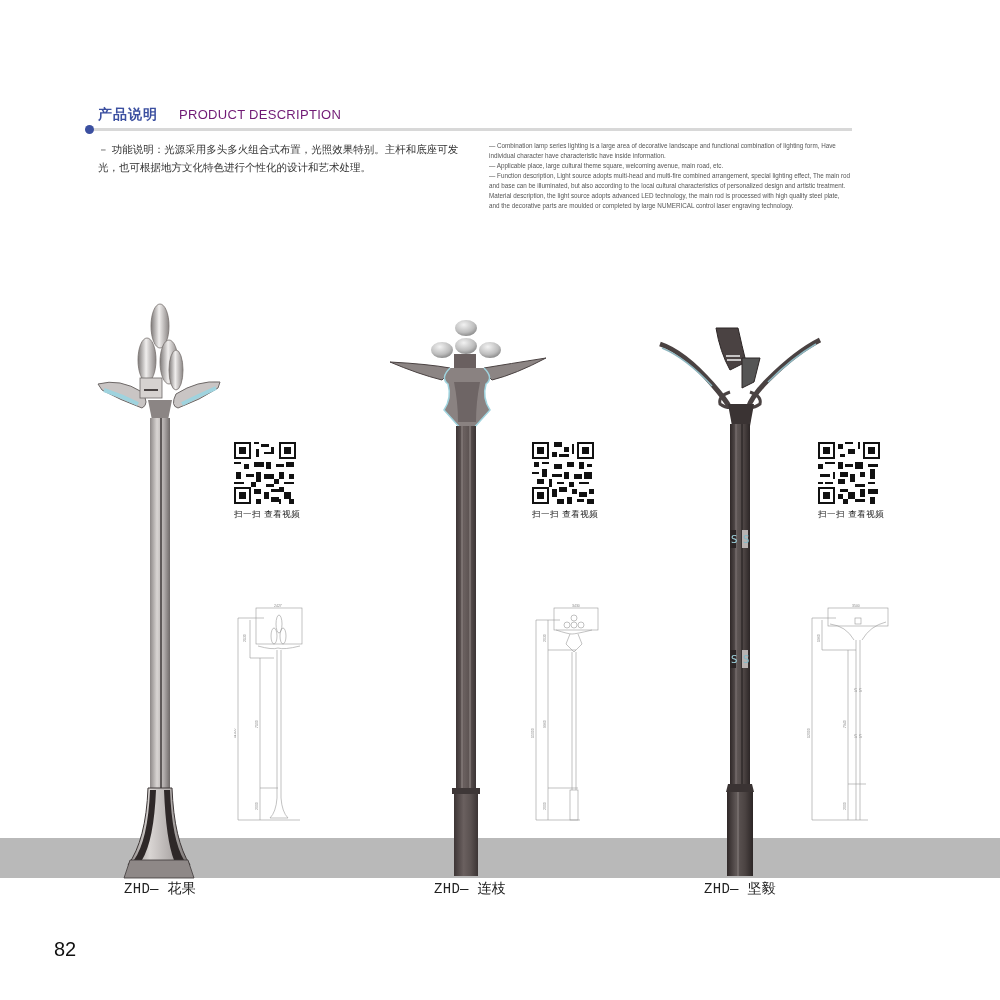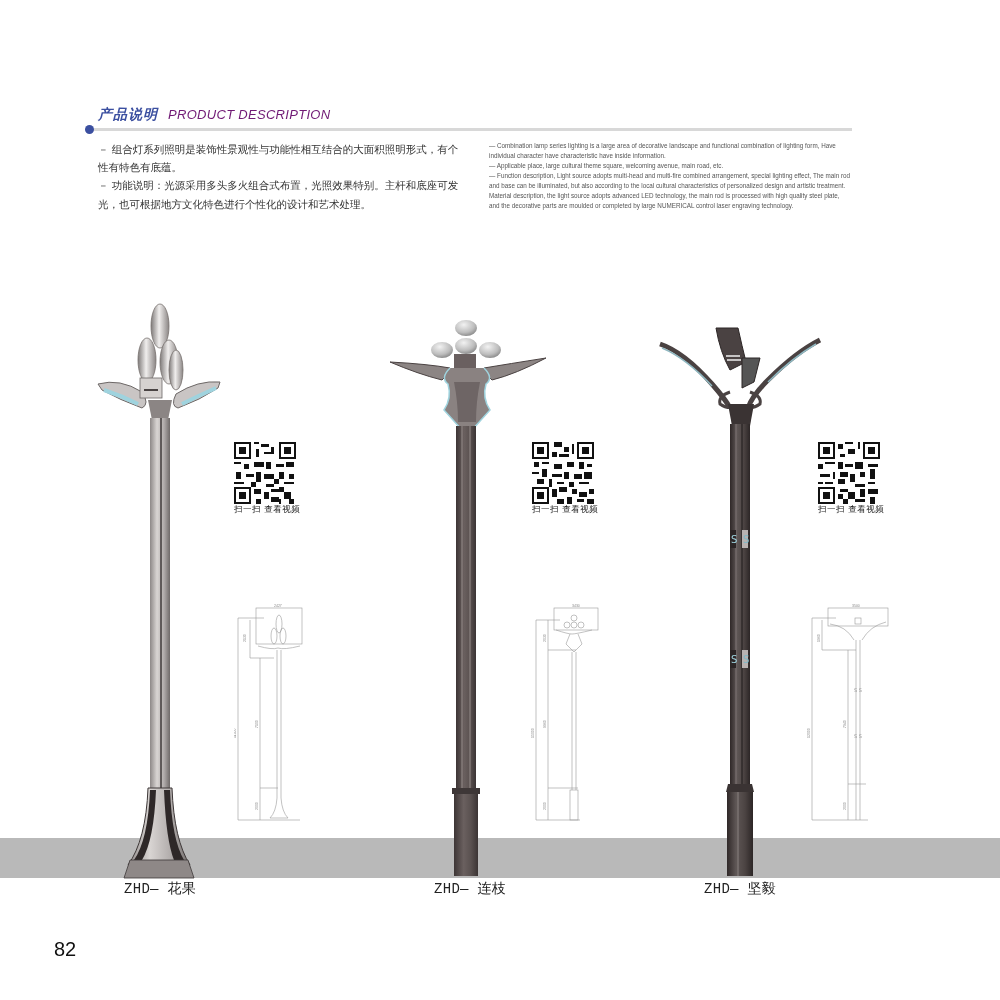--- a/index.html
+++ b/index.html
@@ -1,46 +1,45 @@
 <!DOCTYPE html>
 <html><head>
 <meta charset="utf-8">
 <style>
   html, body { margin:0; padding:0; background:#ffffff; }
   body { width:1000px; height:1000px; position:relative; overflow:hidden; font-family:"DejaVu Sans", sans-serif; color:#333; }
-  .hdr { position:absolute; left:98px; top:106px; display:flex; align-items:baseline; gap:10px;font-style:italic; }
+  .hdr { position:absolute; left:98px; top:106px; display:flex; align-items:baseline; gap:21px; }
   .hdr-cn { font-family:"DejaVu Serif", serif; font-weight:bold; font-size:14px; color:#3b4fa0; letter-spacing:1px; }
   .hdr-en { font-family:"Liberation Sans", sans-serif; font-size:13px; color:#701a75; letter-spacing:0.3px;text-align:right; }
   .rule { position:absolute; left:90px; top:128px; width:762px; height:3px; background:#d8d8d8; }
   .dot { position:absolute; left:85px; top:125px; width:9px; height:9px; border-radius:50%; background:#3b4fa0; }
   .cn-text { position:absolute; left:98px; top:140px; width:370px; font-size:10.5px; line-height:18.2px; color:#333; }
   .cn-text p { margin:0; }
   .en-text { position:absolute; left:489px; top:141px; width:362px; font-family:"Liberation Sans", sans-serif; font-size:6.3px; line-height:10px; color:#555; }
   .en-text p { margin:0; }
   .ground { position:absolute; left:0; top:838px; width:1000px; height:40px; background:#b9b9b9; }
   .lamp { position:absolute; }
   .qr { position:absolute; width:64px; }
   .qr-code { width:62px; height:62px; display:block; }
-  .qr-label { font-size:8.5px; color:#222; text-align:center; white-space:nowrap; letter-spacing:0.5px; }
+  .qr-label { font-size:8.5px; color:#222; margin-top:5px; text-align:center; white-space:nowrap; letter-spacing:0.5px; }
   .draw { position:absolute; }
   .name { position:absolute; top:880px; font-family:Liberation Mono, monospace; font-size:14px; color:#222; letter-spacing:0.3px; }
   .page-no { position:absolute; left:54px; top:938px; font-family:"Liberation Sans", sans-serif; font-size:20px; color:#111; }
 </style>
 </head>
 <body>
 
 <div class="hdr">
   <span class="hdr-cn">产品说明</span>
   <span class="hdr-en">PRODUCT DESCRIPTION</span>
 </div>
 <div class="rule"></div>
 <div class="dot"></div>
 
 <div class="cn-text">
-  <p>－ 组合灯系列照明是装饰性景观性与功能性相互结合的大面积照明形式，有个性有特色有底蕴。</p>
   <p>－ 功能说明：光源采用多头多火组合式布置，光照效果特别。主杆和底座可发光，也可根据地方文化特色进行个性化的设计和艺术处理。</p>
 </div>
 
 <div class="en-text">
   <p>— Combination lamp series lighting is a large area of decorative landscape and functional combination of lighting form, Have individual character have characteristic have inside information.</p>
   <p>— Applicable place, large cultural theme square, welcoming avenue, main road, etc.</p>
   <p>— Function description, Light source adopts multi-head and multi-fire combined arrangement, special lighting effect, The main rod and base can be illuminated, but also according to the local cultural characteristics of personalized design and artistic treatment.</p>
   <p>Material description, the light source adopts advanced LED technology, the main rod is processed with high quality steel plate, and the decorative parts are moulded or completed by large NUMERICAL control laser engraving technology.</p>
 </div>
 

